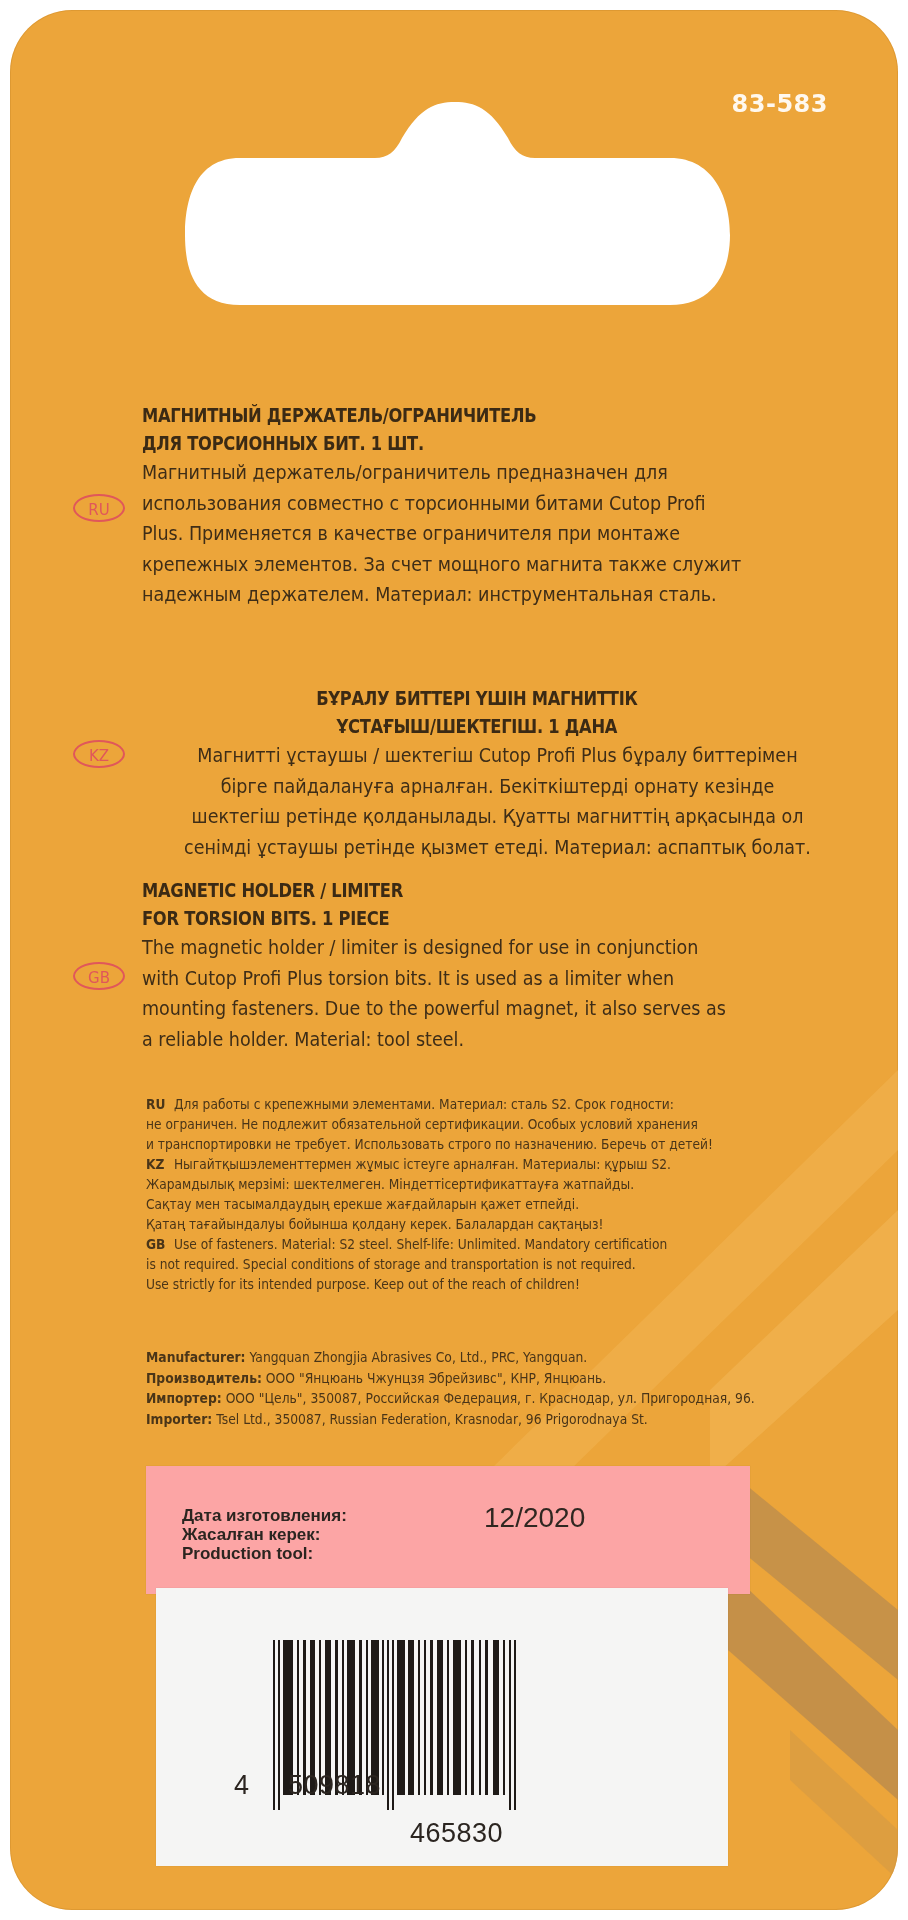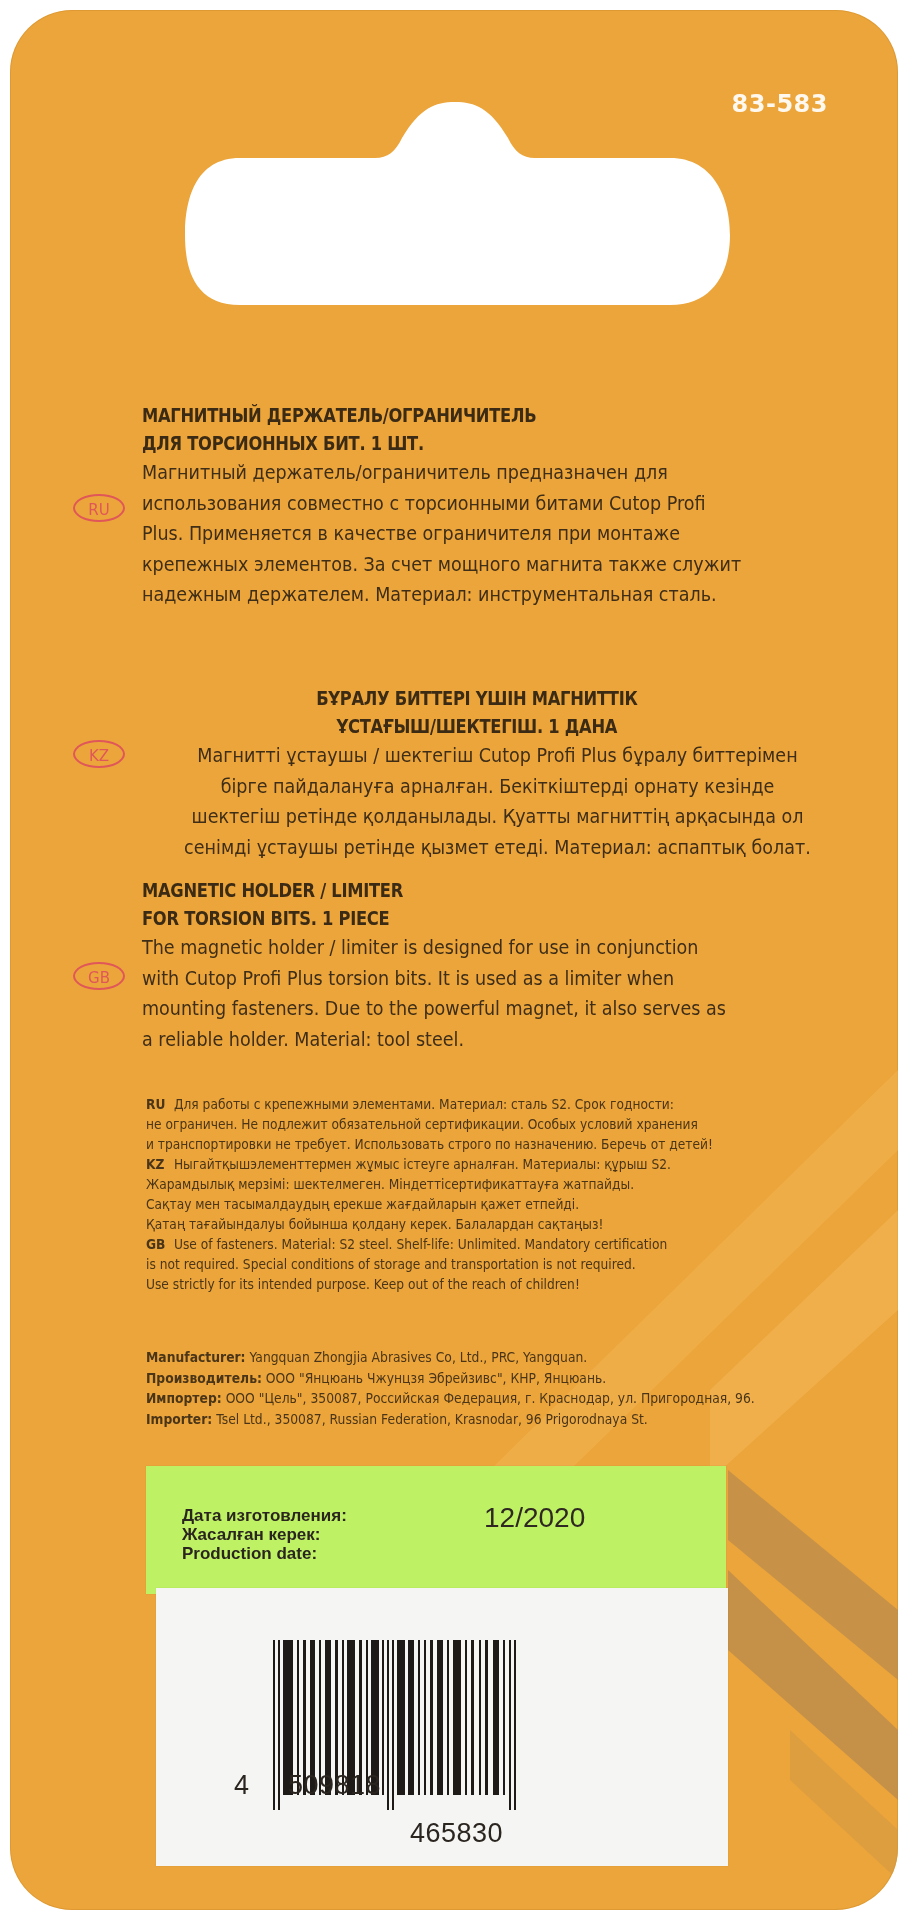--- a/index.html
+++ b/index.html
@@ -21,22 +21,23 @@
   .sec-title { font-family:"DejaVu Sans Condensed","DejaVu Sans", sans-serif; font-weight:bold; font-size:19.5px; line-height:28px; letter-spacing:-0.3px; transform:scaleX(0.93); transform-origin:left; white-space:nowrap;}
   .sec-body { font-size:19.5px; line-height:30.5px; transform:scaleX(0.9); transform-origin:left; width:790px; white-space:pre-line; color:#3e2d17;}
   .badge {
     position:absolute; left:63px; width:52px; height:28px; border:2px solid #e0575a; border-radius:50%;
     color:#e0575a; font-size:15px; text-align:center; line-height:28px; box-sizing:border-box; font-family:"DejaVu Sans", sans-serif;
   }
   .small { position:absolute; left:136px; width:690px; color:#4a3518; font-size:13.2px; line-height:20px; transform:scaleX(0.93); transform-origin:left; white-space:nowrap;}
   .small .tag { font-weight:bold; display:inline-block; width:30px; }
   .mfr { position:absolute; left:136px; color:#4a3518; font-size:13.3px; line-height:20.5px; transform:scaleX(0.93); transform-origin:left; white-space:nowrap;}
   .label-date {
-    position:absolute; left:146px; top:1466px; width:580px; height:128px; background:#bef264;
+    position:absolute; left:146px; top:1466px; width:580px; height:128px; background:#fca5a5;
     box-shadow:0 0 1px rgba(0,0,0,0.15);
+    padding-left:24px;
   }
   .date-lines { position:absolute; left:36px; top:40px; font-family:"Liberation Sans", sans-serif; font-weight:bold; font-size:17px; line-height:19px; color:#2b2520; }
   .date-value { position:absolute; left:338px; top:36px; font-family:"Liberation Sans", sans-serif; font-size:28px; color:#2f2721; }
   .label-barcode {
     position:absolute; left:156px; top:1588px; width:572px; height:278px; background:#f5f5f4;
     box-shadow:0 0 1px rgba(0,0,0,0.15);
   }
   .barcode { position:absolute; left:117px; top:52px; }
   .bc-digits { position:absolute; top:182px; font-family:"Liberation Sans", sans-serif; font-size:27px; color:#2b2520; letter-spacing:0.5px;}
 </style>
@@ -119,21 +120,21 @@
     <div><b>Производитель:</b><span> ООО "Янцюань Чжунцзя Эбрейзивс", КНР, Янцюань.</span></div>
     <div><b>Импортер:</b><span> ООО "Цель", 350087, Российская Федерация, г. Краснодар, ул. Пригородная, 96.</span></div>
     <div><b>Importer:</b><span> Tsel Ltd., 350087, Russian Federation, Krasnodar, 96 Prigorodnaya St.</span></div>
   </div>
 </div>
 
 <div class="label-date">
   <div class="date-lines">
     <div>Дата изготовления:</div>
     <div>Жасалған керек:</div>
-    <div>Production date:</div>
+    <div>Production tool:</div>
   </div>
   <div class="date-value">12/2020</div>
 </div>
 
 <div class="label-barcode">
   <svg class="barcode" width="260" height="170" viewBox="0 0 260 170">
     <g fill="#1e1a17">
       <rect x="0" y="0" width="2" height="170"></rect>
         <rect x="5" y="0" width="2" height="170"></rect>
       <rect x="10" y="0" width="10" height="155"></rect>

